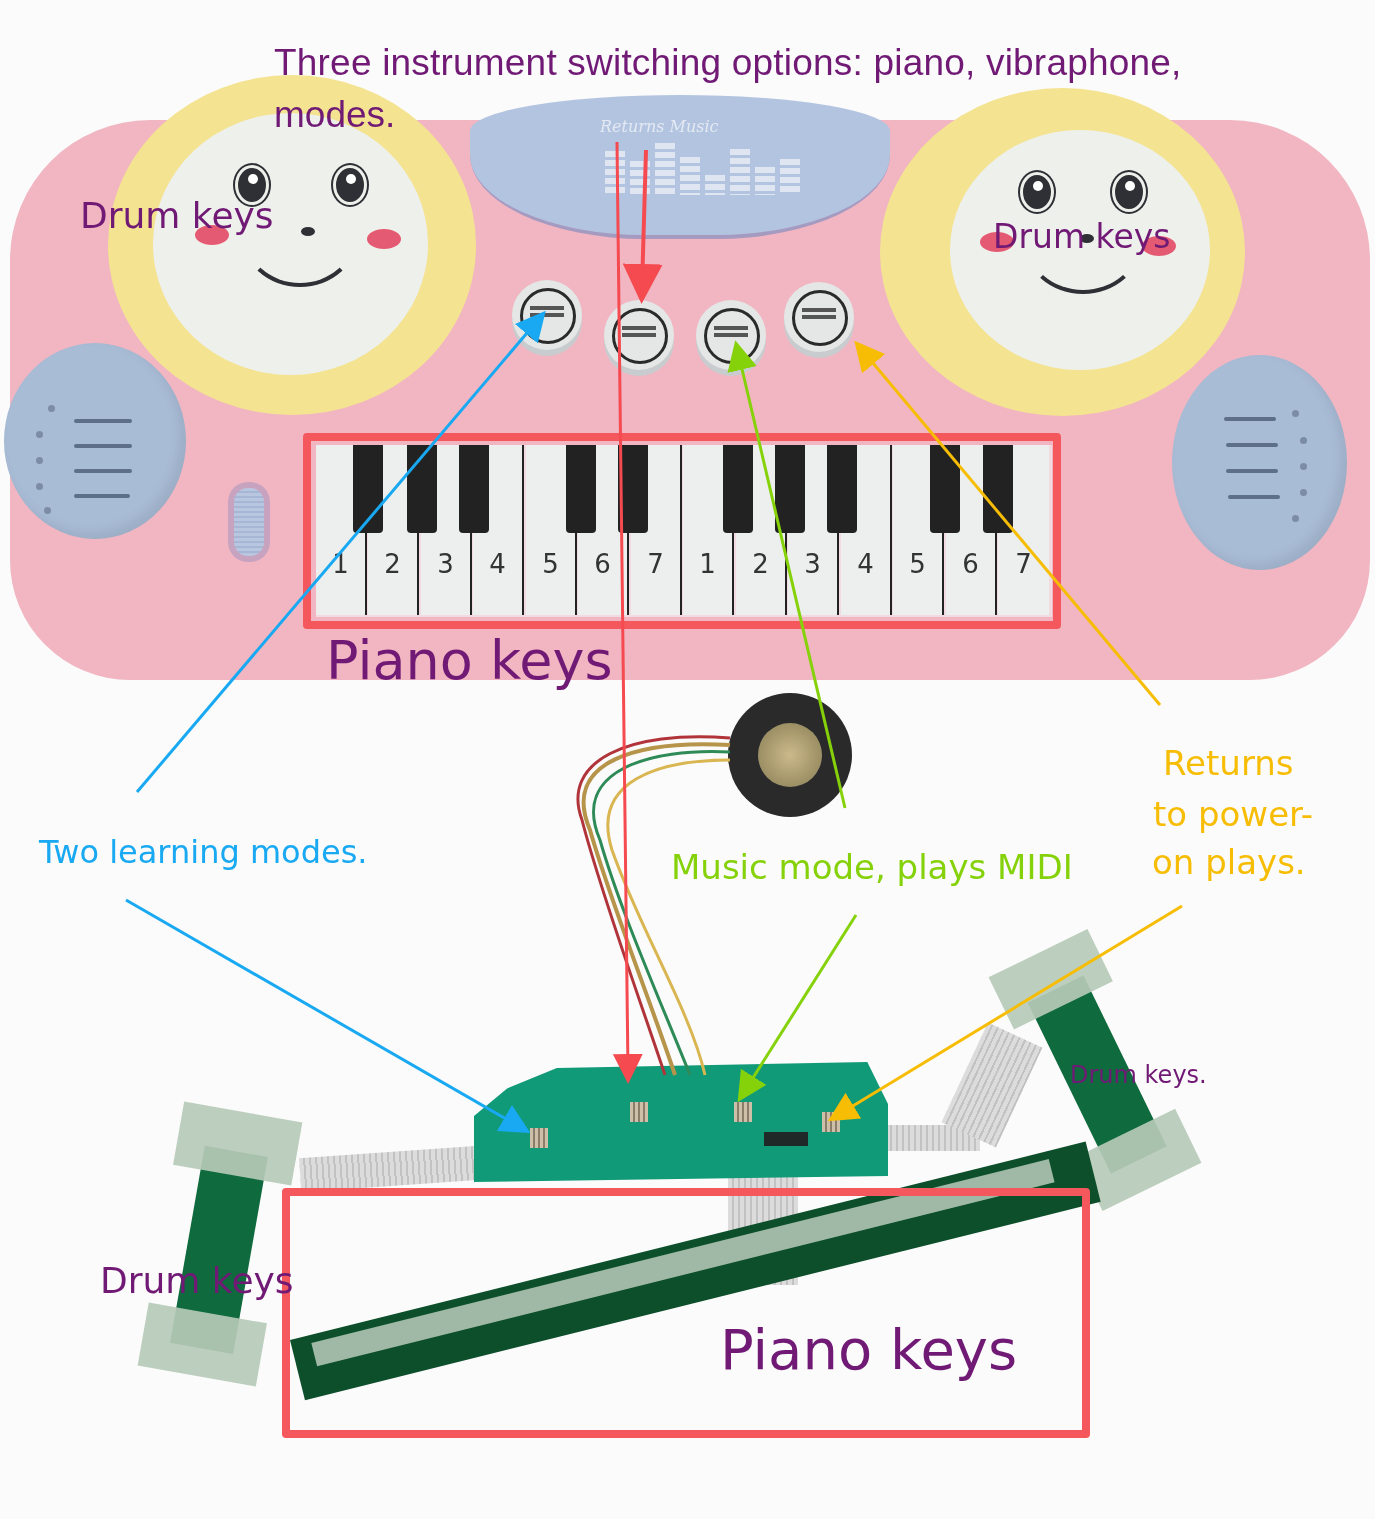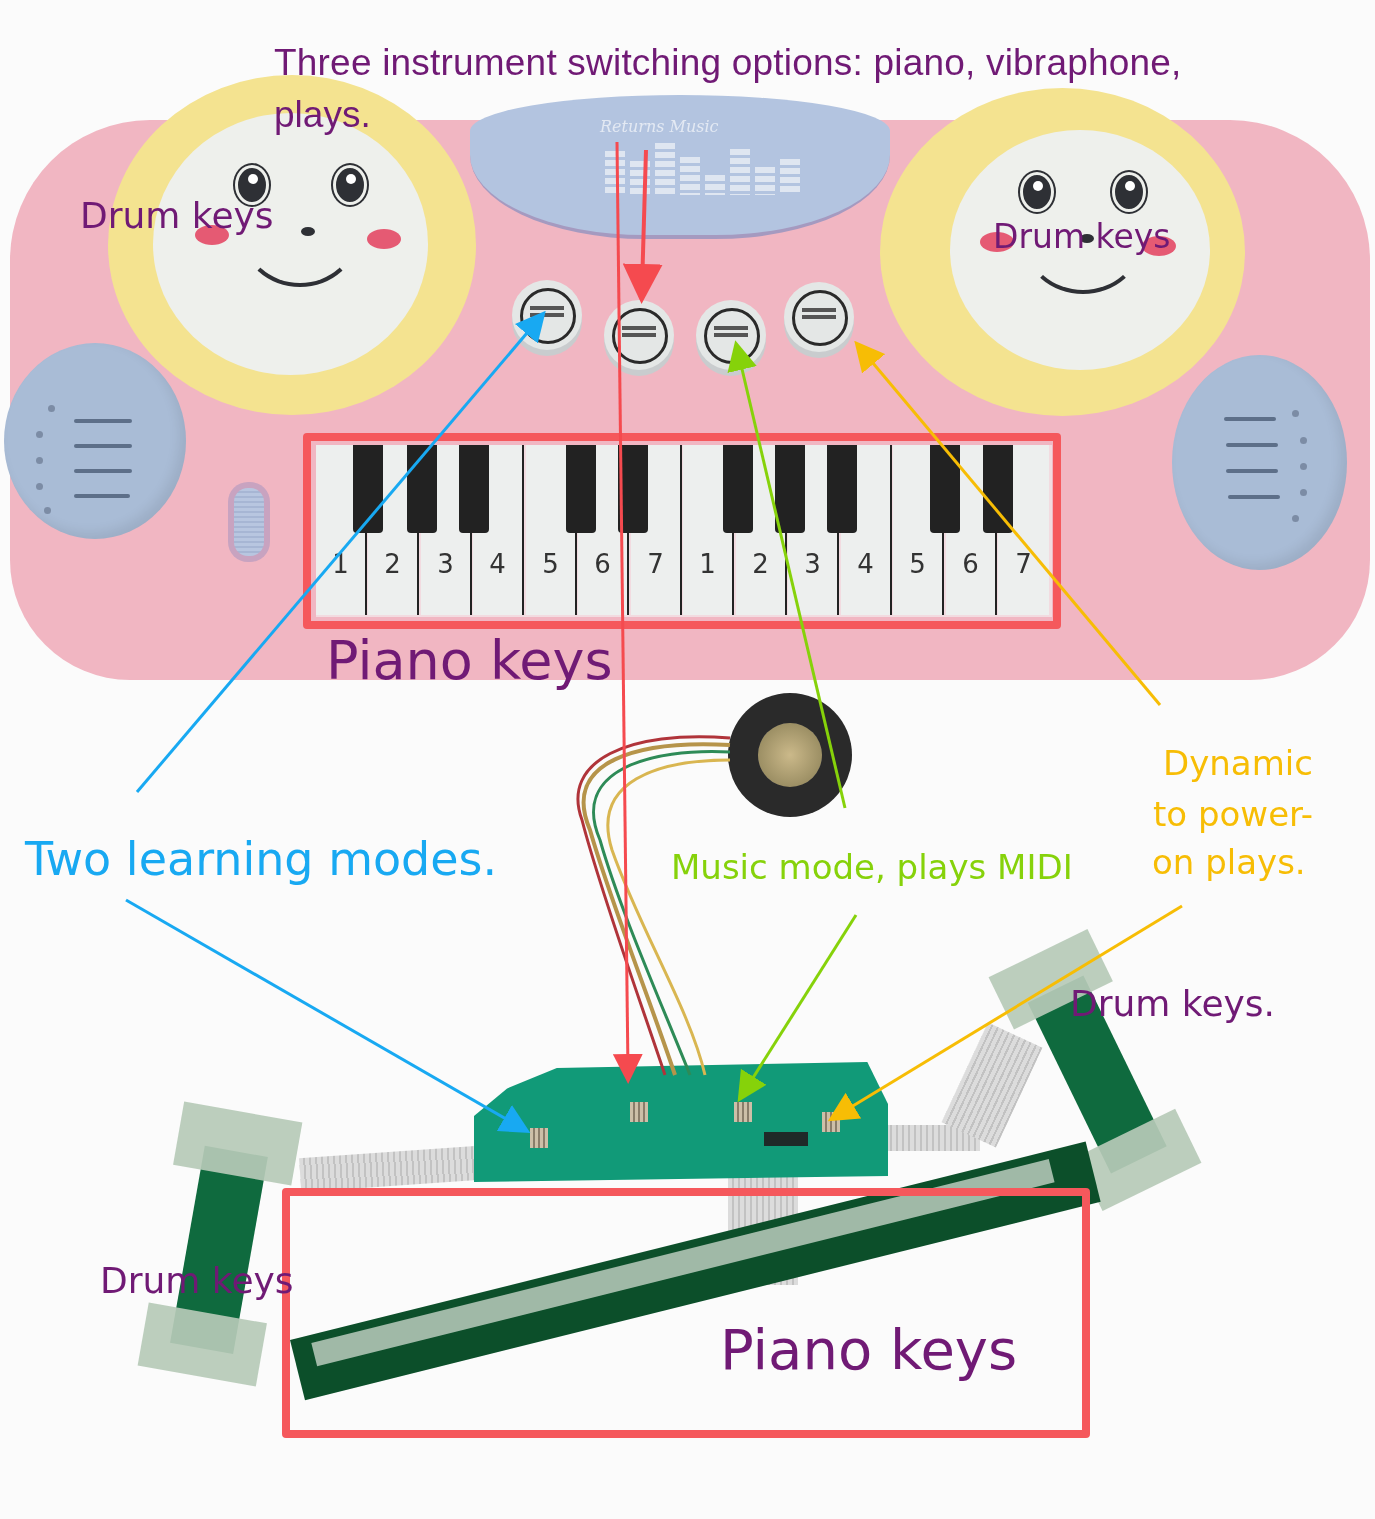--- a/index.html
+++ b/index.html
@@ -269,31 +269,31 @@
   <line x1="126" y1="900" x2="520" y2="1127" stroke="#18a9f2" stroke-width="3" marker-end="url(#ah-blue)"></line>
 
   <line x1="845" y1="808" x2="738" y2="352" stroke="#86d20a" stroke-width="3" marker-end="url(#ah-green)"></line>
   <line x1="856" y1="915" x2="744" y2="1092" stroke="#86d20a" stroke-width="3" marker-end="url(#ah-green)"></line>
 
   <line x1="1160" y1="705" x2="862" y2="350" stroke="#f7bd05" stroke-width="3" marker-end="url(#ah-yellow)"></line>
   <line x1="1182" y1="906" x2="838" y2="1115" stroke="#f7bd05" stroke-width="3" marker-end="url(#ah-yellow)"></line>
 </svg>
 
 <span class="label red" style="left:274px;top:44px;font-size:37px;font-family:'Liberation Sans', sans-serif;letter-spacing:0.2px">Three instrument switching options: piano, vibraphone,</span>
-<span class="label red" style="left:274px;top:96px;font-size:37px;font-family:'Liberation Sans', sans-serif">plays.</span>
+<span class="label red" style="left:274px;top:96px;font-size:37px;font-family:'Liberation Sans', sans-serif">modes.</span>
 
 <span class="label red" style="left:80px;top:198px;font-size:36px">Drum keys</span>
 <span class="label red" style="left:993px;top:220px;font-size:33px">Drum keys</span>
 
 <span class="label red" style="left:326px;top:634px;font-size:54px">Piano keys</span>
 
-<span class="label blue" style="left:25px;top:836px;font-size:46px">Two learning modes.</span>
+<span class="label blue" style="left:39px;top:836px;font-size:32px">Two learning modes.</span>
 
 <span class="label green" style="left:671px;top:850px;font-size:34px">Music mode, plays MIDI</span>
 
-<span class="label yellow" style="left:1163px;top:746px;font-size:34px">Dynamic</span>
+<span class="label yellow" style="left:1163px;top:746px;font-size:34px">Returns</span>
 <span class="label yellow" style="left:1153px;top:797px;font-size:34px">to power-</span>
 <span class="label yellow" style="left:1152px;top:845px;font-size:34px">on plays.</span>
 
-<span class="label red" style="left:1070px;top:986px;font-size:36px">Drum keys.</span>
+<span class="label red" style="left:1070px;top:1063px;font-size:24px">Drum keys.</span>
 <span class="label red" style="left:100px;top:1263px;font-size:36px">Drum keys</span>
 
 <span class="label red" style="left:720px;top:1322px;font-size:56px">Piano keys</span>
 
 </body></html>

